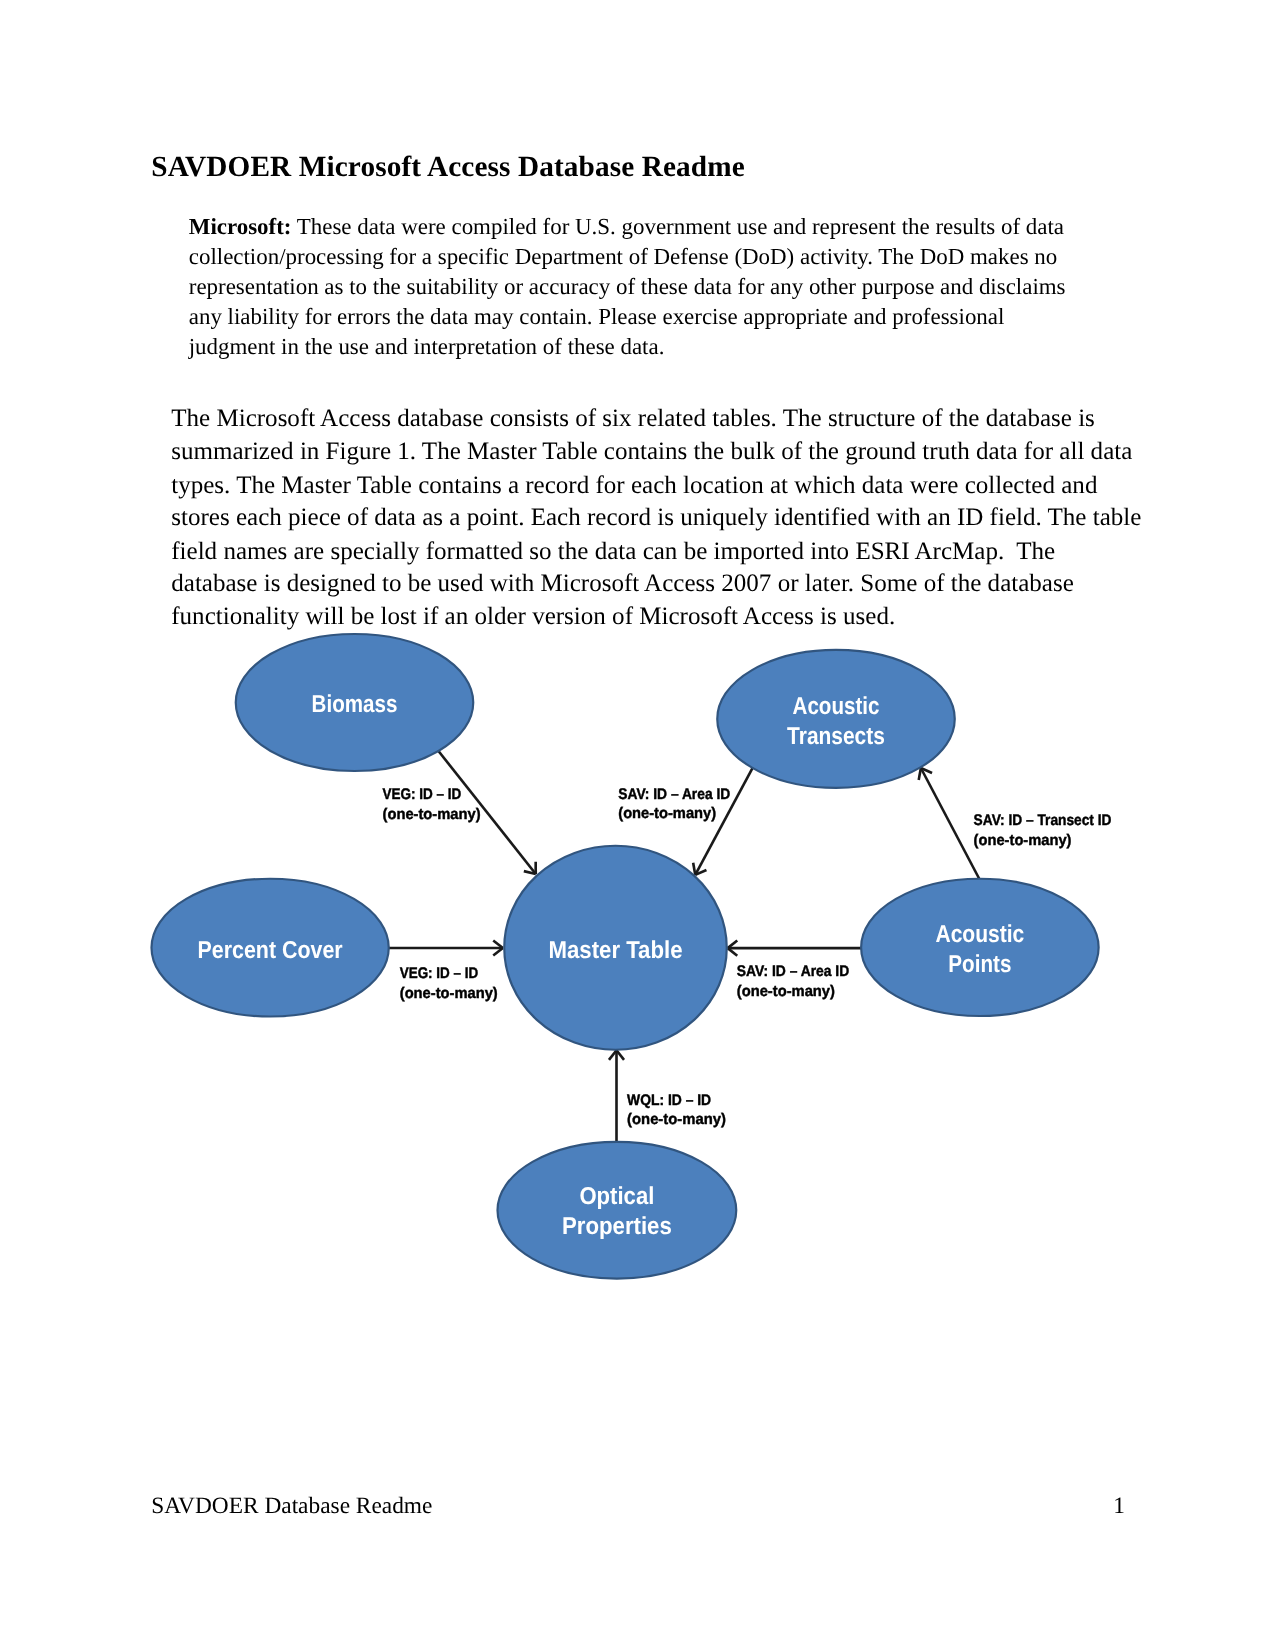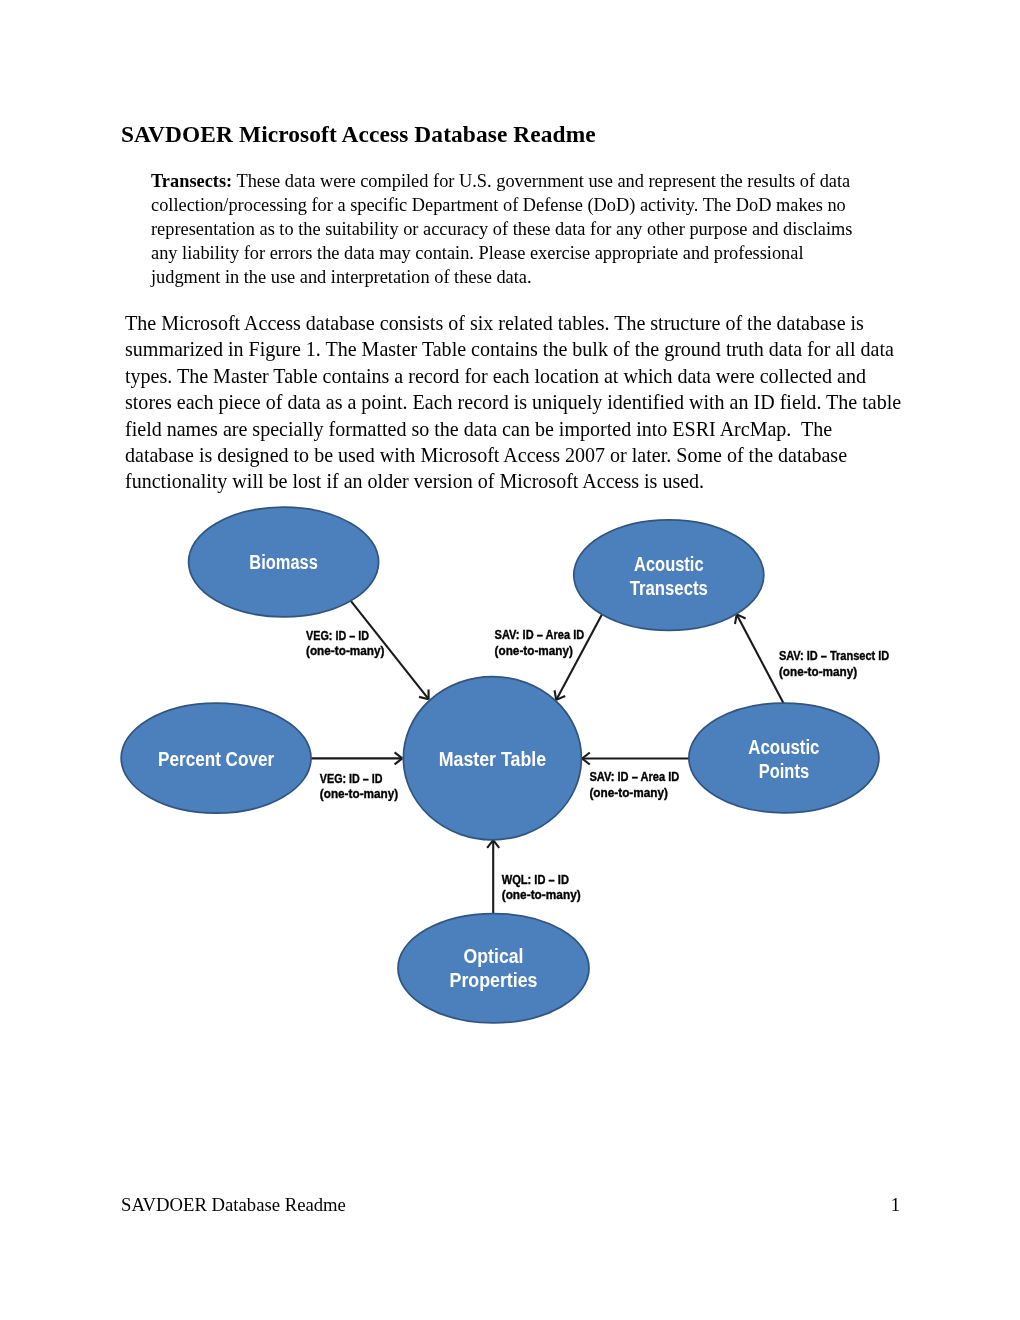--- a/index.html
+++ b/index.html
@@ -21,21 +21,21 @@
     font-size:23.4px; font-weight:bold; line-height:23px;
     margin:0; letter-spacing:0.1px;
   }
   #disclaimer {
     position:absolute; left:151px; top:169px; width:760px;
     font-size:18.35px; line-height:24.05px; margin:0; white-space:pre;
   }
   #disclaimer .lbl { font-weight:bold; }
   #intro {
     position:absolute; left:121px; top:306px; width:790px;
-    font-size:20.05px; line-height:26.4px; margin:4px; white-space:pre;
+    font-size:20.05px; line-height:26.4px; margin:16px; white-space:pre;
   }
   #figure-caption {
     position:absolute; left:121px; top:1061px; width:780px;
     font-size:16.7px; font-weight:bold; line-height:19px; margin:0;
   }
   #footer {
     position:absolute; left:121px; top:1195px; width:779px;
     font-size:18.7px; line-height:20px; margin:0;
     display:flex; justify-content:space-between;
   }
@@ -52,21 +52,21 @@
     stroke:#000000; stroke-width:0.35px; paint-order:stroke fill;
   }
 </style>
 </head>
 <body>
 
 <div class="page">
 
   <h1 id="doc-title">SAVDOER Microsoft Access Database Readme</h1>
 
-  <p id="disclaimer"><span class="lbl">Transects:</span><span> These data were compiled for U.S. government use and represent the results of data
+  <p id="disclaimer"><span class="lbl">Microsoft:</span><span> These data were compiled for U.S. government use and represent the results of data
 collection/processing for a specific Department of Defense (DoD) activity. The DoD makes no
 representation as to the suitability or accuracy of these data for any other purpose and disclaims
 any liability for errors the data may contain. Please exercise appropriate and professional
 judgment in the use and interpretation of these data.</span></p>
 
   <p id="intro">The Microsoft Access database consists of six related tables. The structure of the database is
 summarized in Figure 1. The Master Table contains the bulk of the ground truth data for all data
 types. The Master Table contains a record for each location at which data were collected and
 stores each piece of data as a point. Each record is uniquely identified with an ID field. The table
 field names are specially formatted so the data can be imported into ESRI ArcMap.  The

